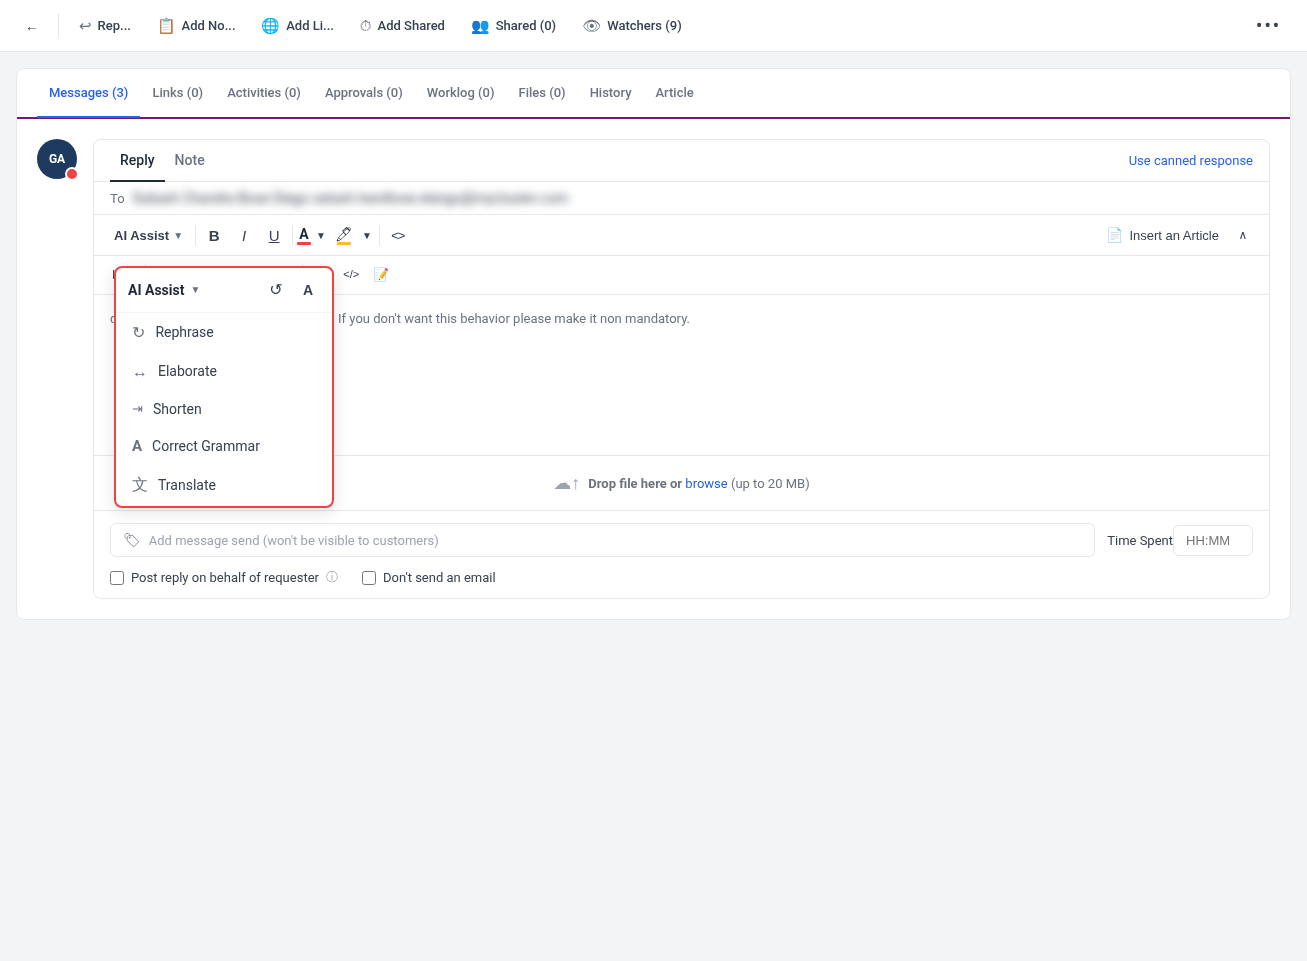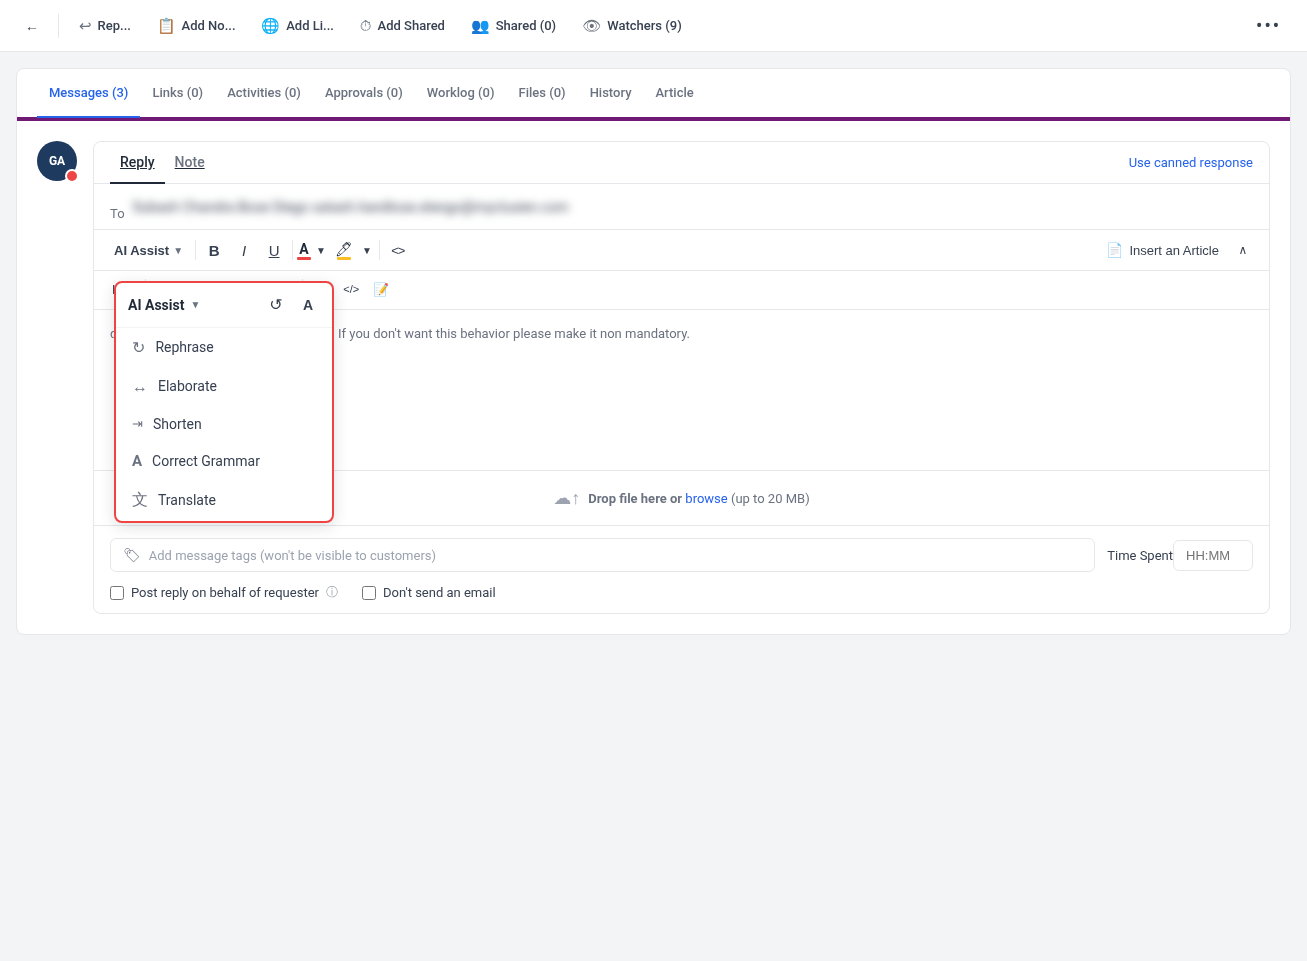--- a/index.html
+++ b/index.html
@@ -26,21 +26,21 @@
     .top-bar-more { margin-left: auto; }
 
     
     .main-container {
       background: #fff; margin: 16px; border-radius: 8px;
       border: 1px solid #e5e7eb; overflow: hidden;
     }
 
     
     .tabs {
-      display: flex; align-items: center; border-bottom: 4px solid #701a75;
+      display: flex; align-items: center; border-bottom: 2px solid #701a75;
       padding: 0 20px;
     }
     .tab {
       padding: 16px 12px; cursor: pointer; font-size: 13px;
       font-weight: 500; color: #6b7280; border-bottom: 2px solid transparent;
       margin-bottom: -1px; white-space: nowrap;
     }
     .tab.active { color: #2563eb; border-bottom-color: #2563eb; }
 
     
@@ -65,35 +65,35 @@
     .reply-box {
       flex: 1; border: 1px solid #e5e7eb; border-radius: 8px; overflow: visible;
       position: relative;
     }
 
     
     .reply-tabs {
       display: flex; align-items: center; justify-content: space-between;
       padding: 0 16px; border-bottom: 1px solid #e5e7eb;
     }
-    .reply-tab-group { display: flex; text-decoration: underline; }
+    .reply-tab-group { display: flex; }
     .reply-tab {
       padding: 12px 10px; cursor: pointer; font-size: 14px;
       font-weight: 500; color: #6b7280; border-bottom: 2px solid transparent;
       margin-bottom: -1px;
     }
     .reply-tab.active { color: #1f2937; border-bottom-color: #1f2937; }
     .canned-response { color: #2563eb; font-size: 13px; cursor: pointer; }
 
     
     .to-field {
       display: flex; align-items: center; padding: 8px 16px;
       border-bottom: 1px solid #e5e7eb; gap: 8px;
     }
-    .to-label { color: #6b7280; font-size: 13px; flex-shrink: 0; margin-top: 14px; }
+    .to-label { color: #6b7280; font-size: 13px; flex-shrink: 0; }
 
     
     .editor-toolbar {
       display: flex; align-items: center; padding: 6px 12px;
       border-bottom: 1px solid #e5e7eb; gap: 2px; flex-wrap: wrap;
       position: relative;
     }
     .toolbar-btn {
       display: flex; align-items: center; justify-content: center;
       width: 28px; height: 28px; cursor: pointer; border-radius: 4px;
@@ -404,21 +404,21 @@
           <strong>Drop file here or</strong>
           <span class="browse"> browse </span>
           <span>(up to 20 MB)</span>
         </span>
       </div>
 
       <div class="reply-footer">
         <div class="tags-row">
           <div class="tags-input">
             <span style="color:#6b7280;font-size:14px;">🏷</span>
-            <span style="color:#9ca3af;">Add message tags (won't be visible to customers)</span>
+            <span style="color:#9ca3af;">Add message send (won't be visible to customers)</span>
           </div>
           <div class="time-spent-group">
             <span class="time-spent-label">Time Spent</span>
             <input class="time-input" type="text" readonly="" placeholder="HH:MM" style="">
           </div>
         </div>
         <div class="checkbox-row">
           <div class="checkbox-item">
             <input type="checkbox" style="">
             <span>Post reply on behalf of requester</span>

